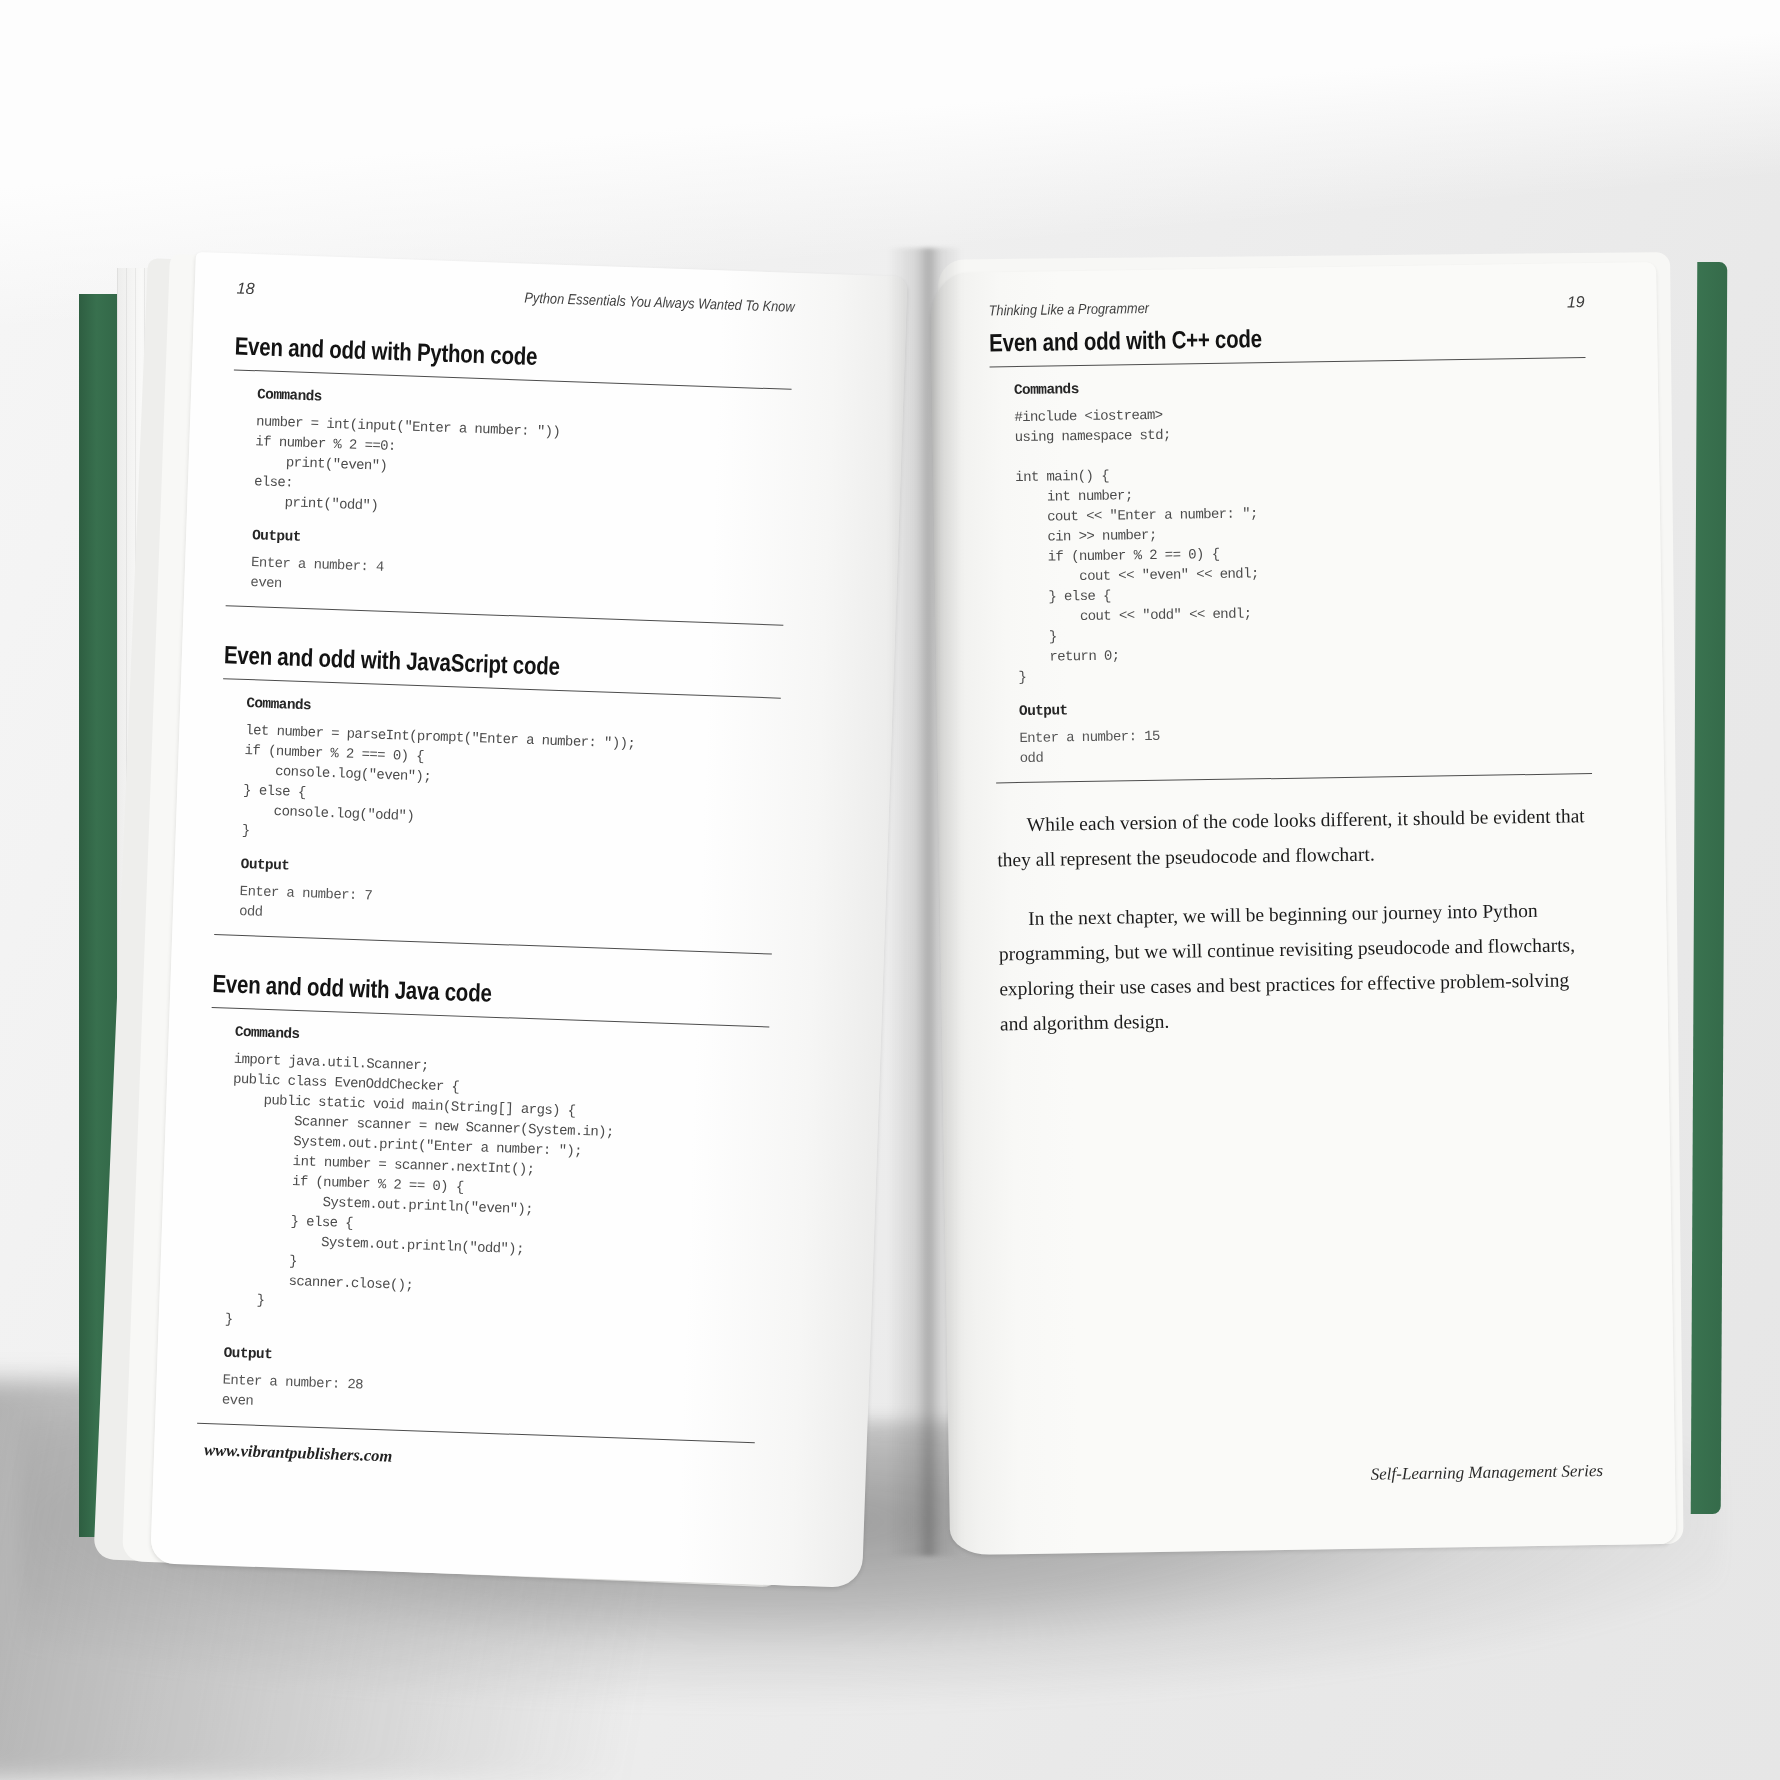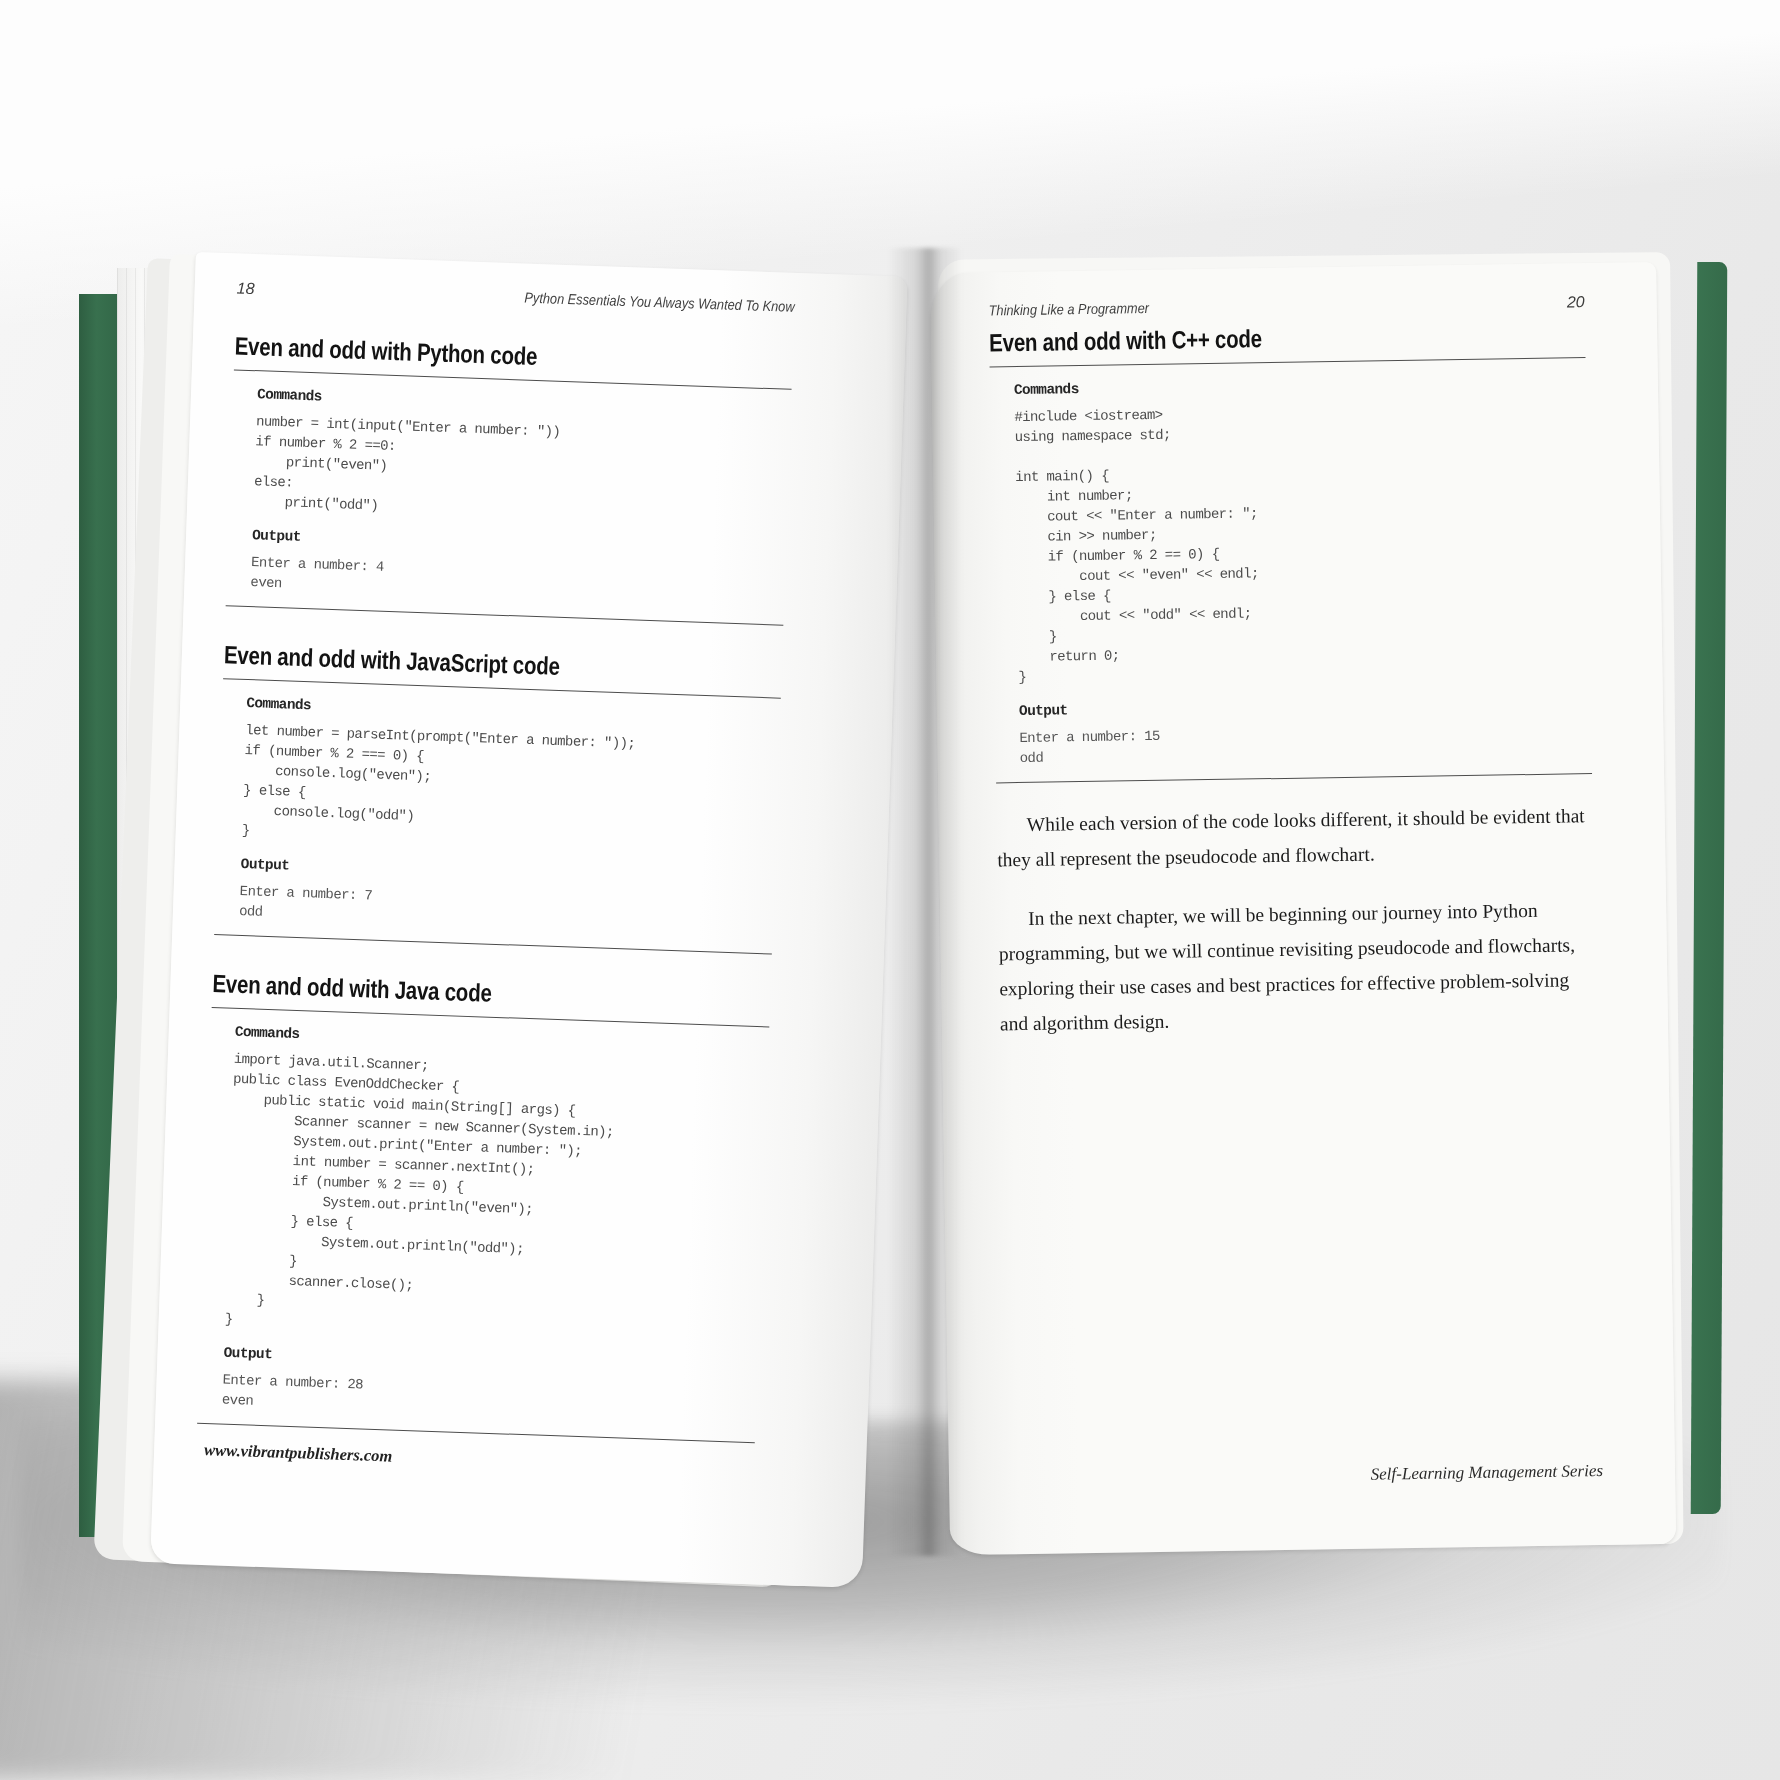--- a/index.html
+++ b/index.html
@@ -159,21 +159,21 @@
       </div>
 
       <div class="footer-left">www.vibrantpublishers.com</div>
     </div>
   </div>
 
   <div class="page page-right">
     <div class="inner-r">
       <div class="ph-row">
         <span class="running-head"><span class="cond-sm-l">Thinking Like a Programmer</span></span>
-        <span class="pagenum">20</span>
+        <span class="pagenum">19</span>
       </div>
 
       <div class="section pr-head">
         <h2 class="sec-title"><span class="cond">Even and odd with C++ code</span></h2>
         <div class="rule"></div>
         <div class="mono-b cmd-label">Commands</div>
         <pre class="code">#include &lt;iostream&gt;
 using namespace std;
 
 int main() {

